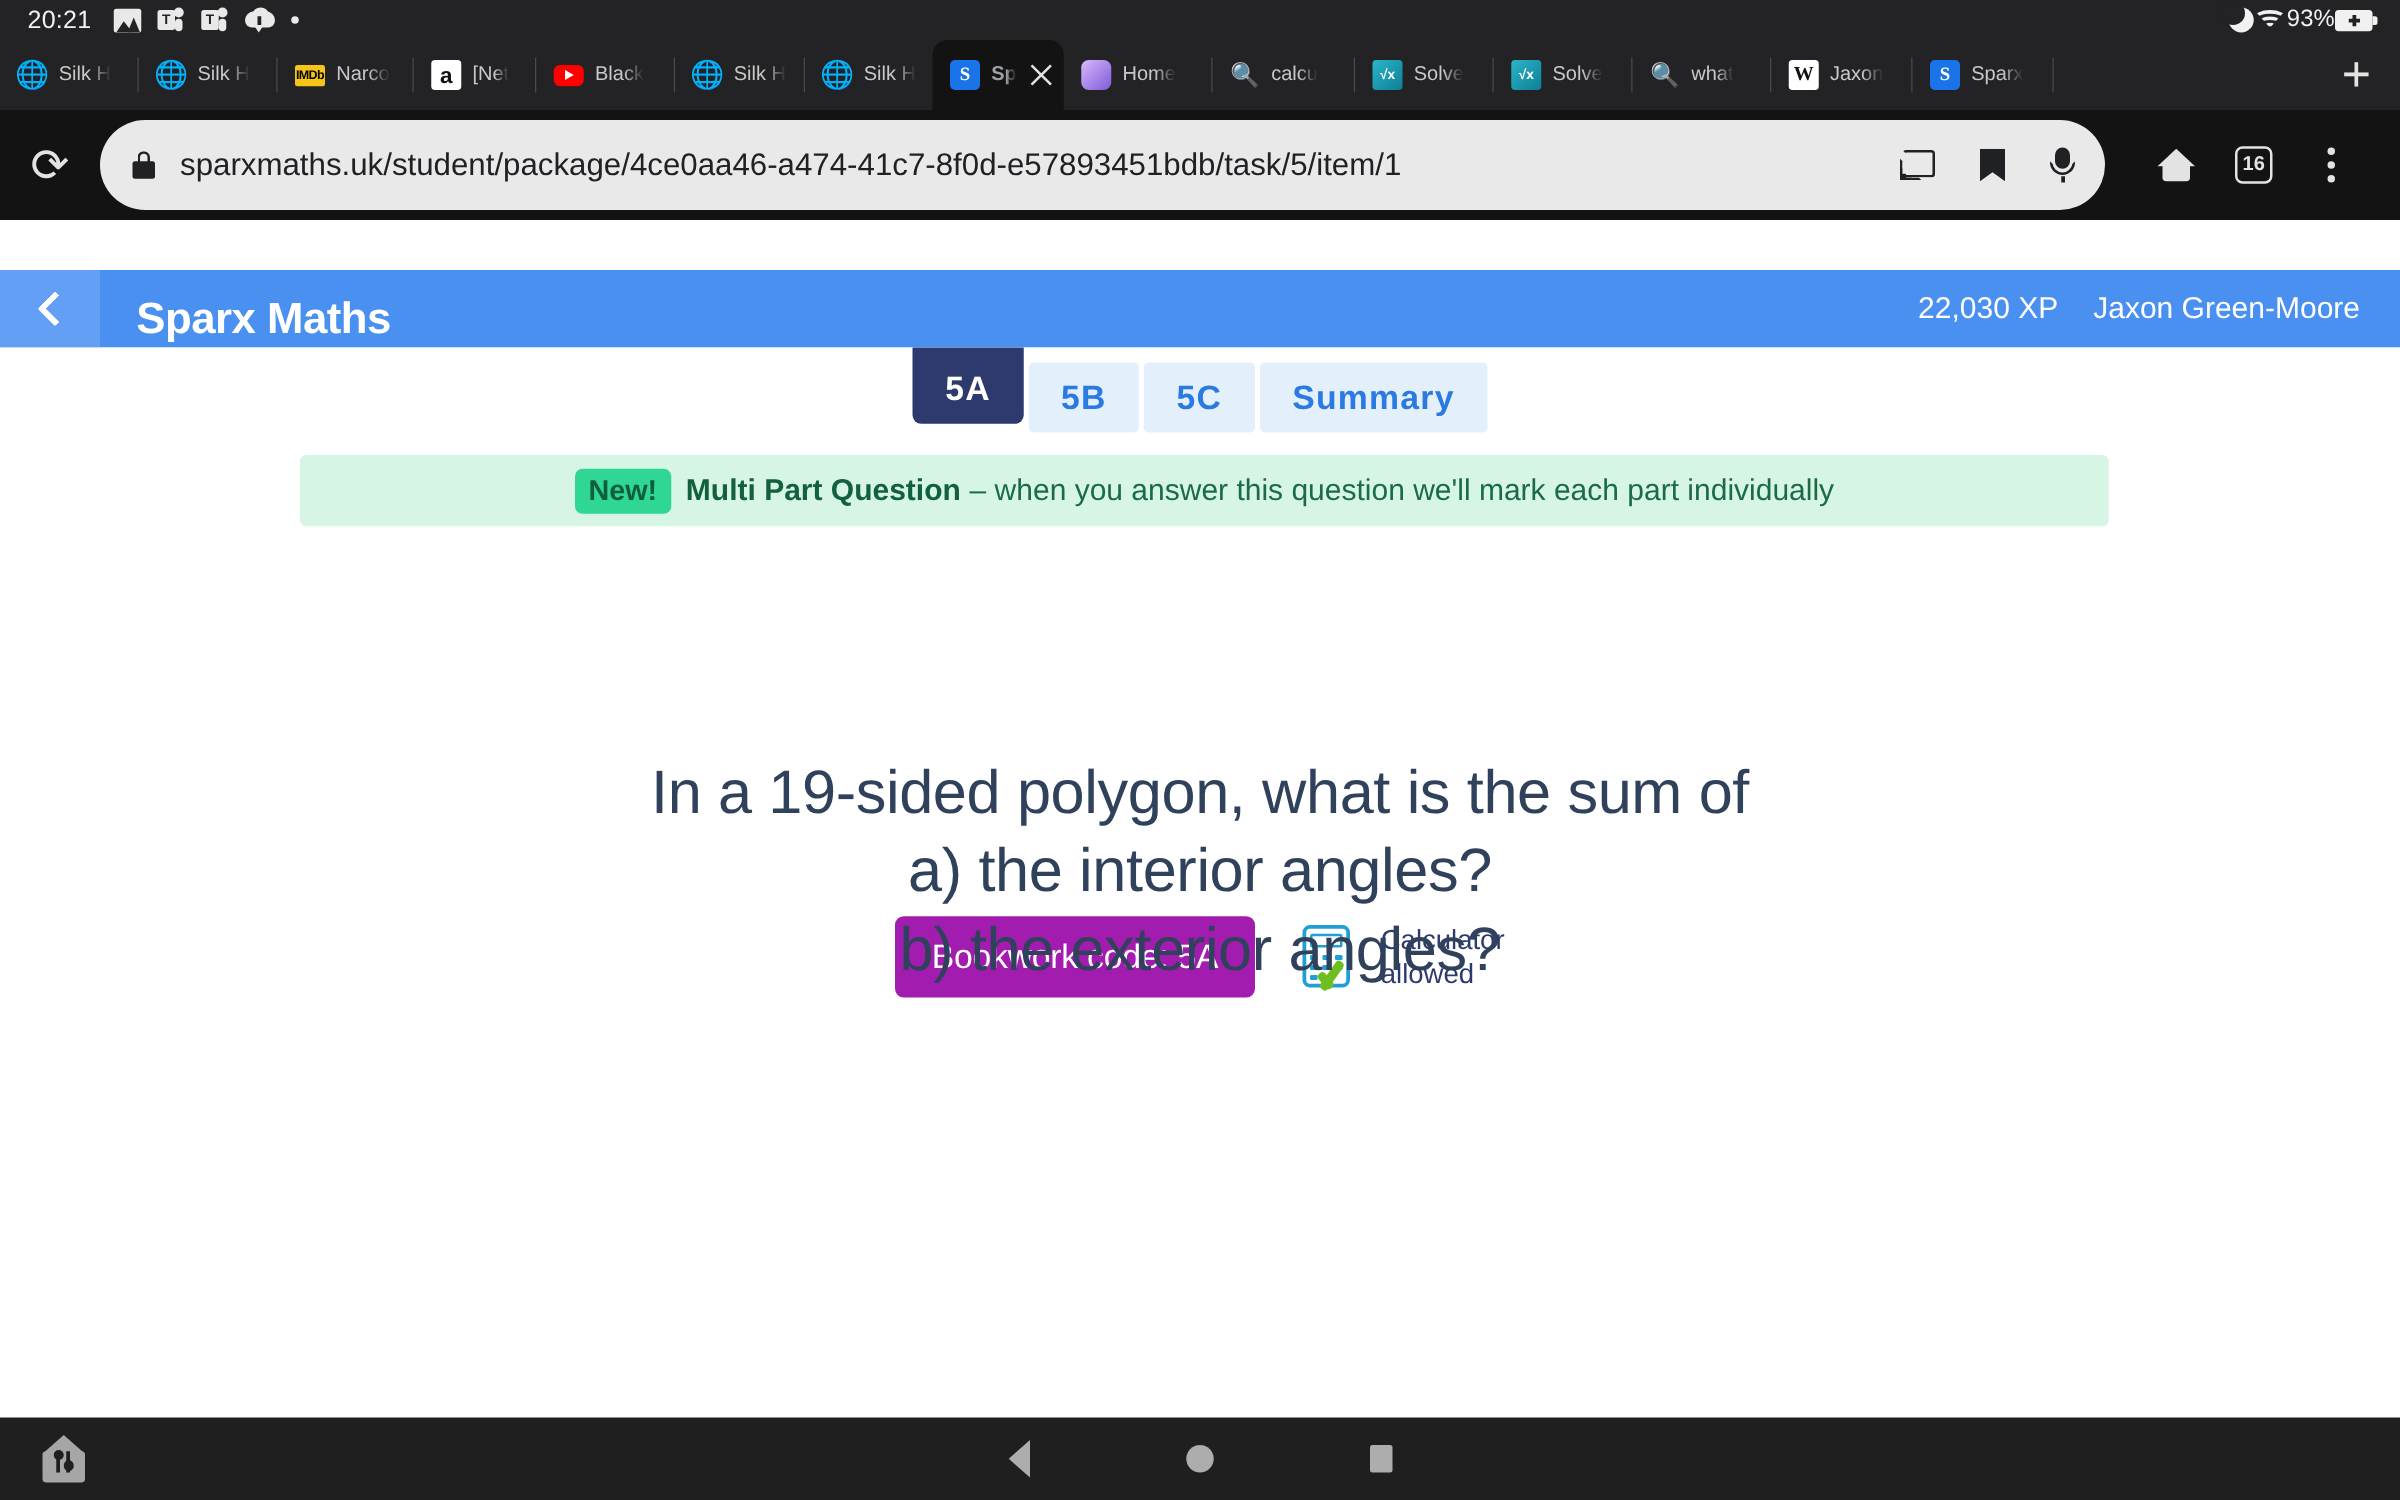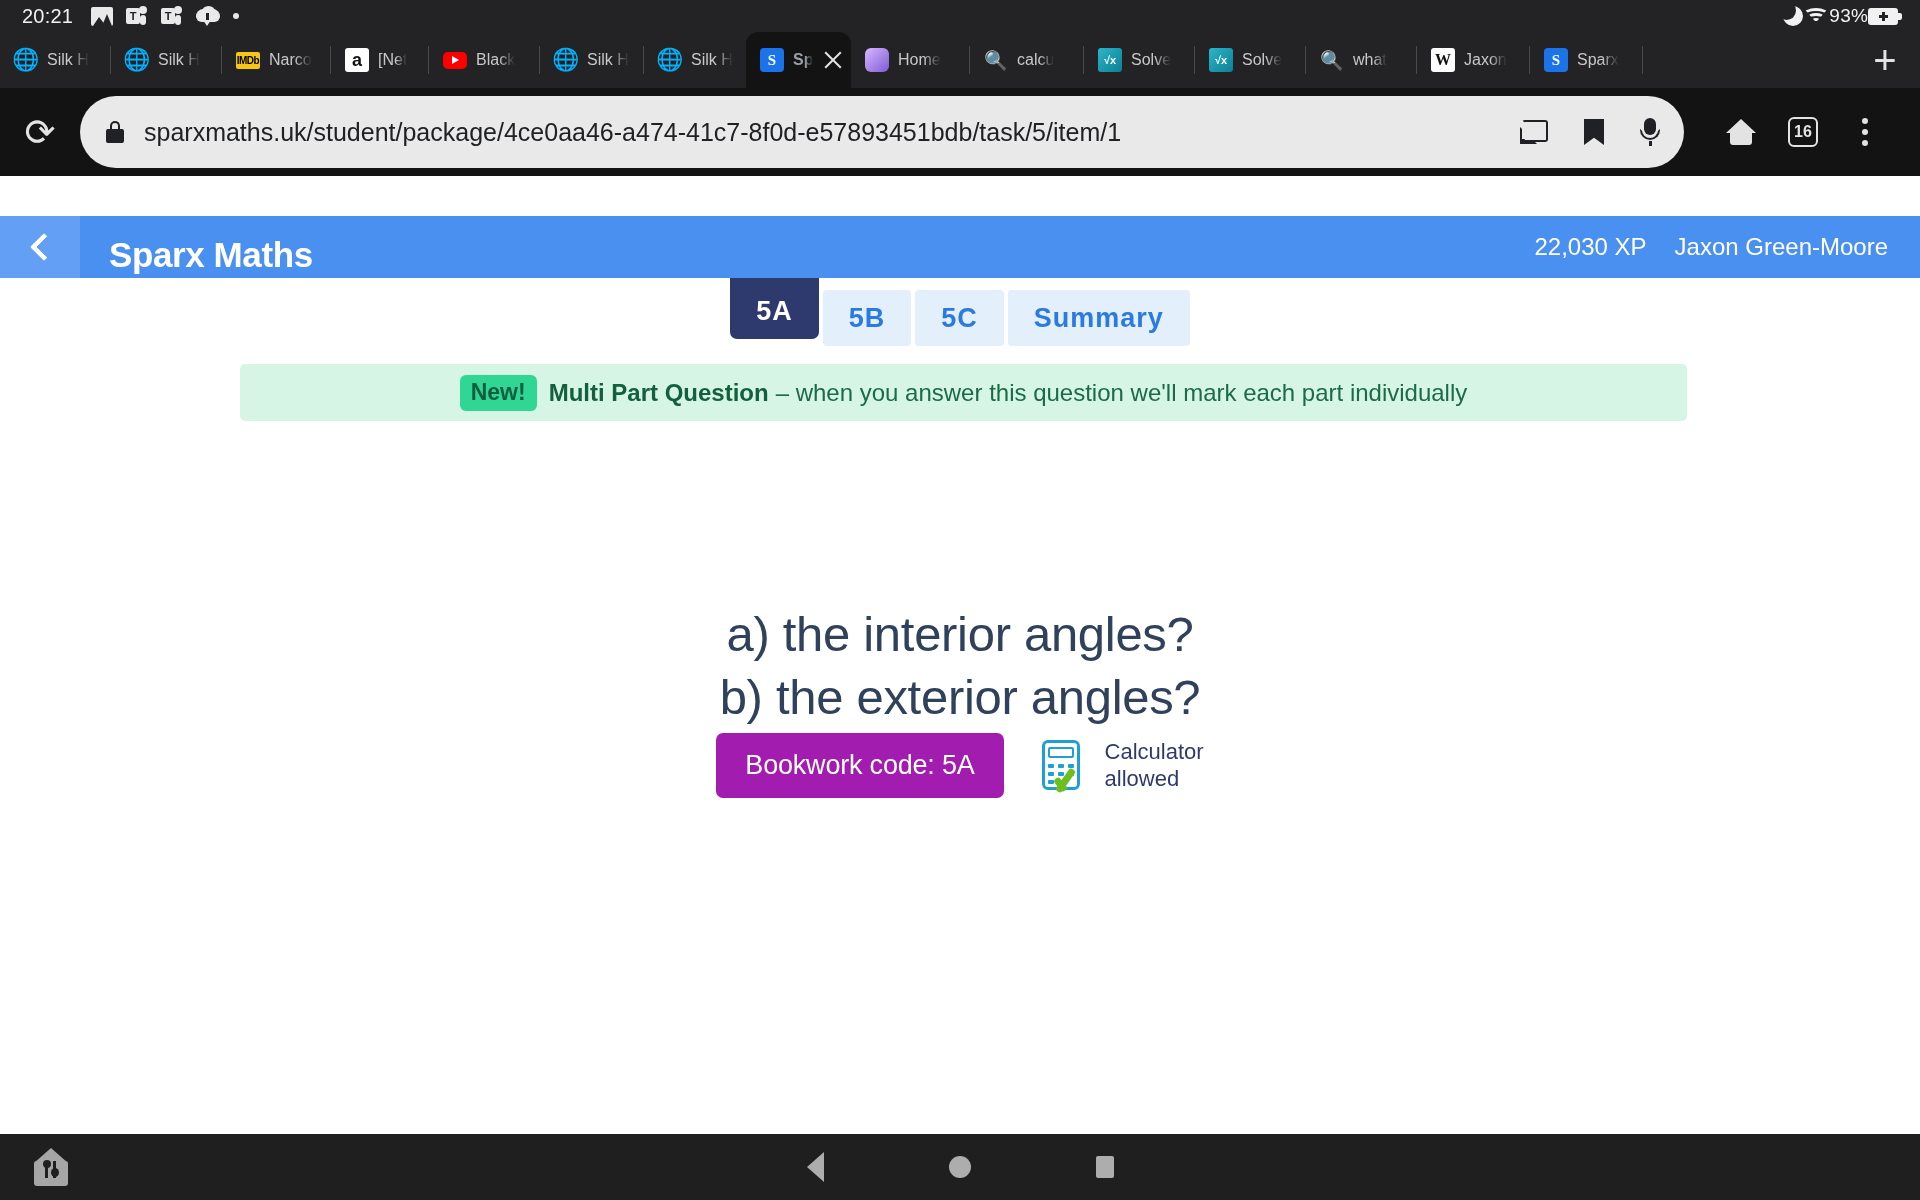--- a/index.html
+++ b/index.html
@@ -522,20 +522,21 @@
         <span class="check"></span>
       </span>
       <span class="calc-text">
         <span>Calculator</span><br>
         <span>allowed</span>
       </span>
     </div>
   </div>
 
   <div class="question">
+    <div>In a 19-sided polygon, what is the sum of</div>
     <div>a) the interior angles?</div>
     <div>b) the exterior angles?</div>
   </div>
 
 </div>
 
 <div class="nav-bar">
   <span class="nav-house">
     <span class="hr"></span>
       <span class="hb"></span>

